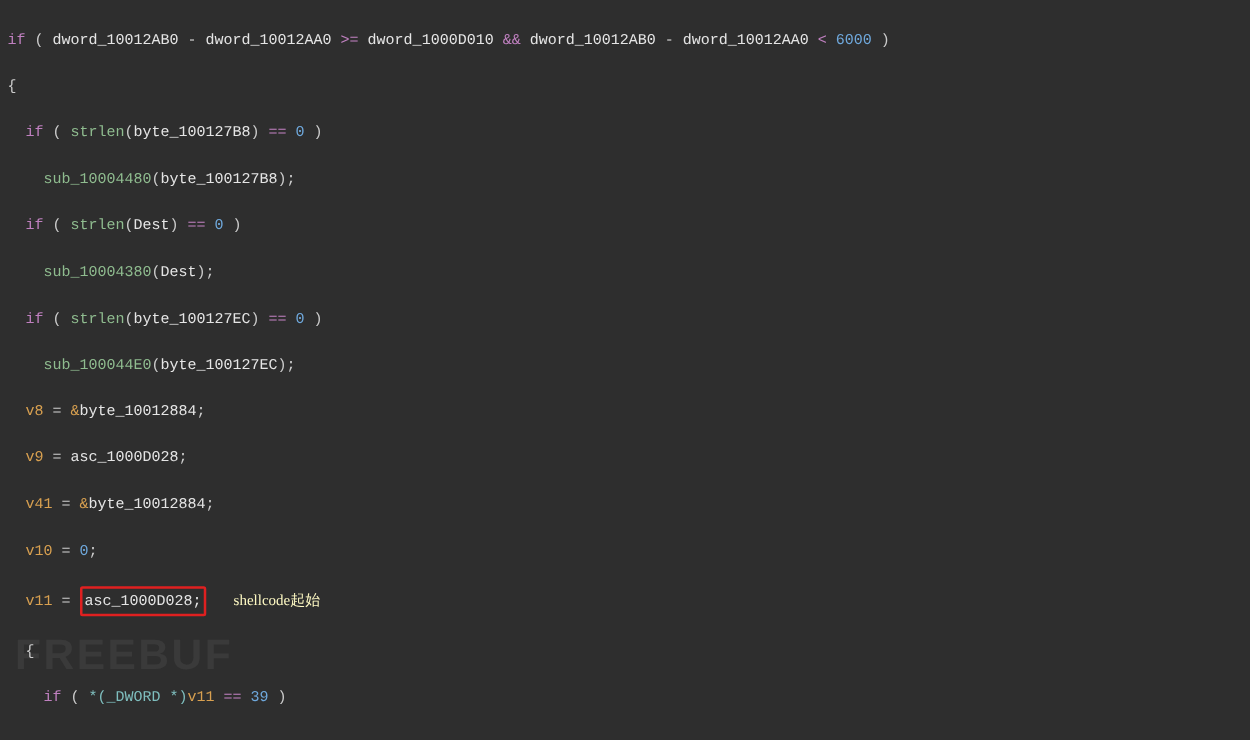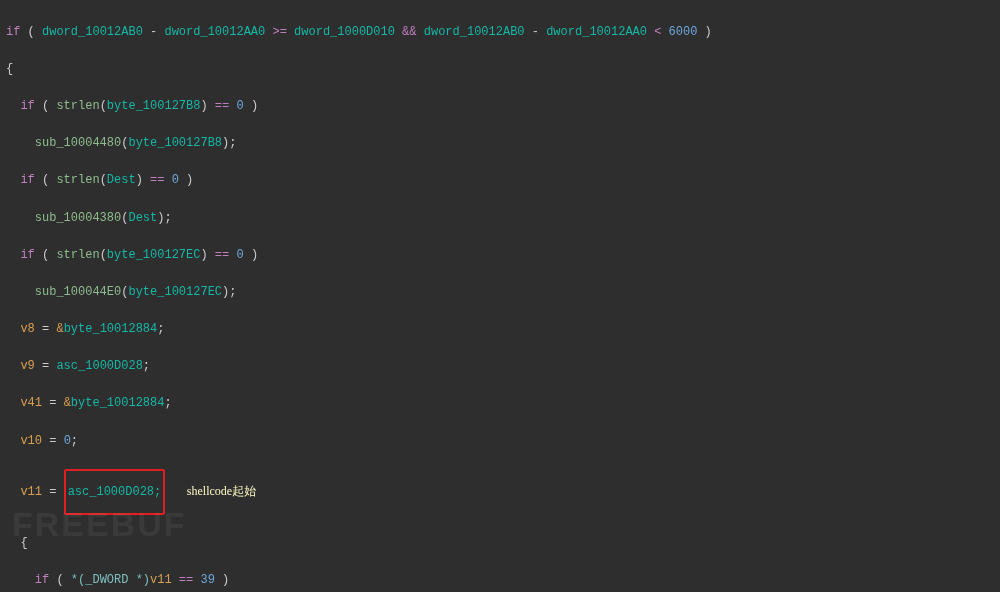--- a/index.html
+++ b/index.html
@@ -15,31 +15,31 @@
     overflow: hidden;
     position: relative;
   }
   .code-area {
     padding: 4px 6px;
     white-space: pre;
   }
   .kw   { color: #c080c0; }
   .var  { color: #d8a050; }      
   .lit  { color: #6fa8dc; }      
-  .glob { color: #14b8a6; margin-top: 33px; }      
+  .glob { color: #e5e5e5; margin-top: 33px; }      
   .func { color: #8fbc8f; }      
   .type { color: #7fbfbf; }
   .amp  { color: #d8a050; }
   .pun  { color: #cccccc; }
   .op   { color: #c080c0; }
 
   .redbox {
     border: 2px solid #e02020;
     border-radius: 2px;
-    padding: 12px 2px;
+    padding: 1px 2px;
     display: inline-block;
   }
   .annot {
     color: #fef9c3;
     font-family: Liberation Serif, serif;
   }
   .watermark {
     position: absolute;
     left: 12px;
     bottom: 41px;

